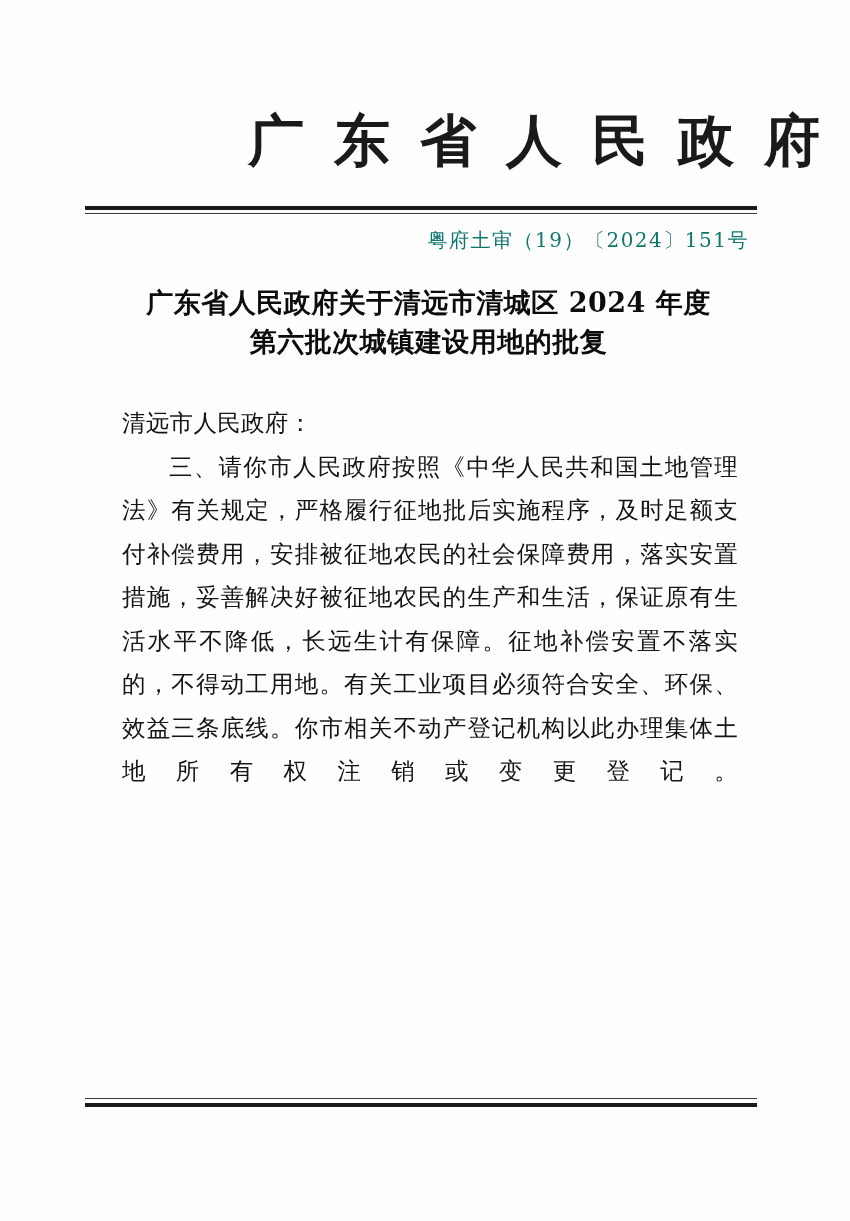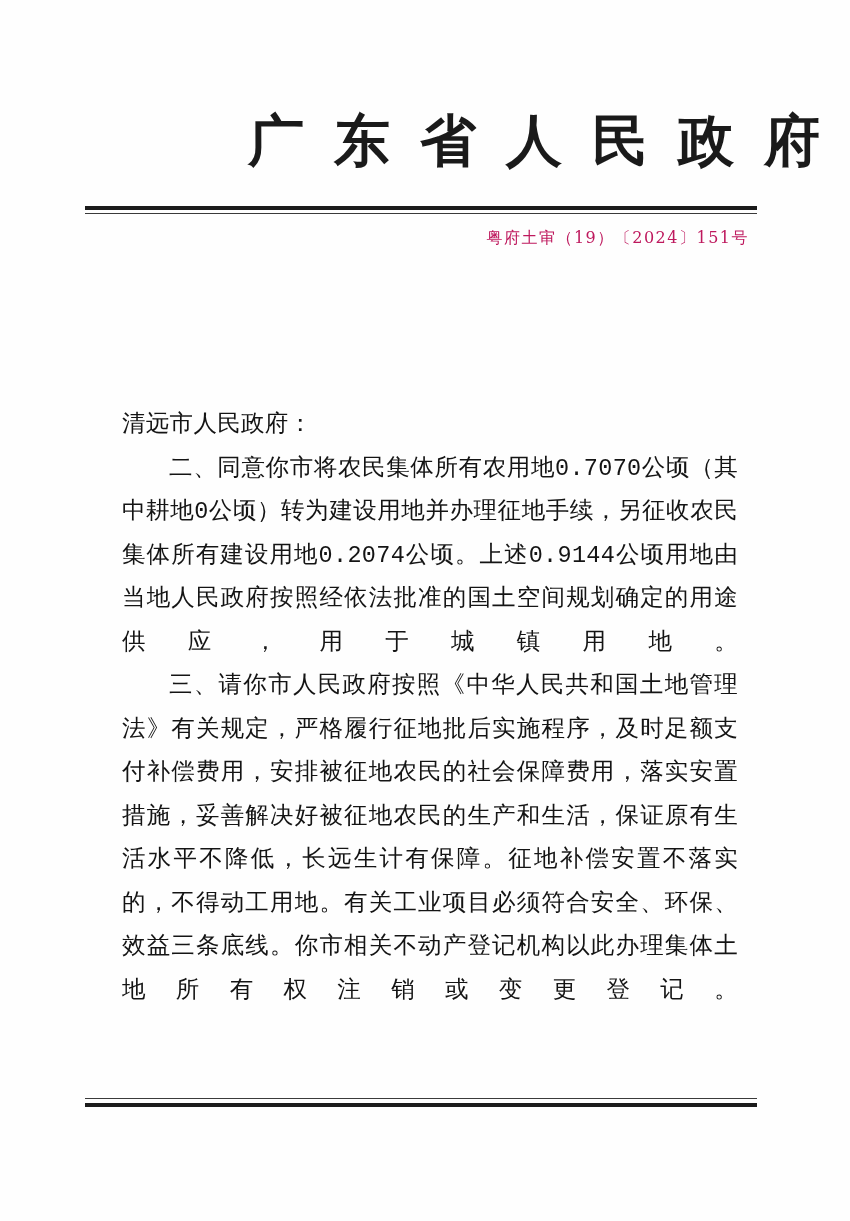--- a/index.html
+++ b/index.html
@@ -64,24 +64,24 @@
 
   
   .doc-number {
     position: absolute;
     left: 85px;
     top: 228px;
     width: 672px;
     text-align: right;
     padding-right: 8px;
     box-sizing: border-box;
-    font-size: 16px;
+    font-size: 20px;
     letter-spacing: 1.5px;
     line-height: 1.2;
-    color: #be185d;
+    color: #0f766e;
     white-space: nowrap;
   }
 
   
   .doc-title {
     position: absolute;
     left: 122px;
     top: 283px;
     width: 613px;
     text-align: center;
@@ -133,28 +133,31 @@
   <div class="masthead">广东省人民政府</div>
 
   <div class="rule-group-top">
     <div class="rule-thick"></div>
     <div class="rule-gap-3"></div>
     <div class="rule-thin"></div>
   </div>
 
   <div class="doc-number">粤府土审（19）〔2024〕151号</div>
 
+  <div class="doc-title">
+    <span class="tline">广东省人民政府关于清远市清城区 2024 年度</span>
+    <span class="tline">第六批次城镇建设用地的批复</span>
+  </div>
 
   <div class="body-block">
 
     <p class="para salutation">清远市人民政府：</p>
 
 
 
-    <p class="para indent justify-full">二、同意你市将农民集体所有农用地0.7070公顷（其中耕地0公顷）转为建设用地并办理征地手续，另征收农民集体所有建设用地0.2074公顷。上述0.9144公顷用地由当地人民政府按照经依法批准的国土空间规划确定的用途供应，用于城镇用地。</p>
 
     <p class="para indent justify-full">三、请你市人民政府按照《中华人民共和国土地管理法》有关规定，严格履行征地批后实施程序，及时足额支付补偿费用，安排被征地农民的社会保障费用，落实安置措施，妥善解决好被征地农民的生产和生活，保证原有生活水平不降低，长远生计有保障。征地补偿安置不落实的，不得动工用地。有关工业项目必须符合安全、环保、效益三条底线。你市相关不动产登记机构以此办理集体土地所有权注销或变更登记。</p>
 
   </div>
 
   <div class="rule-group-bottom">
     <div class="rule-thin"></div>
     <div class="rule-gap-4"></div>
     <div class="rule-thick"></div>
   </div>

